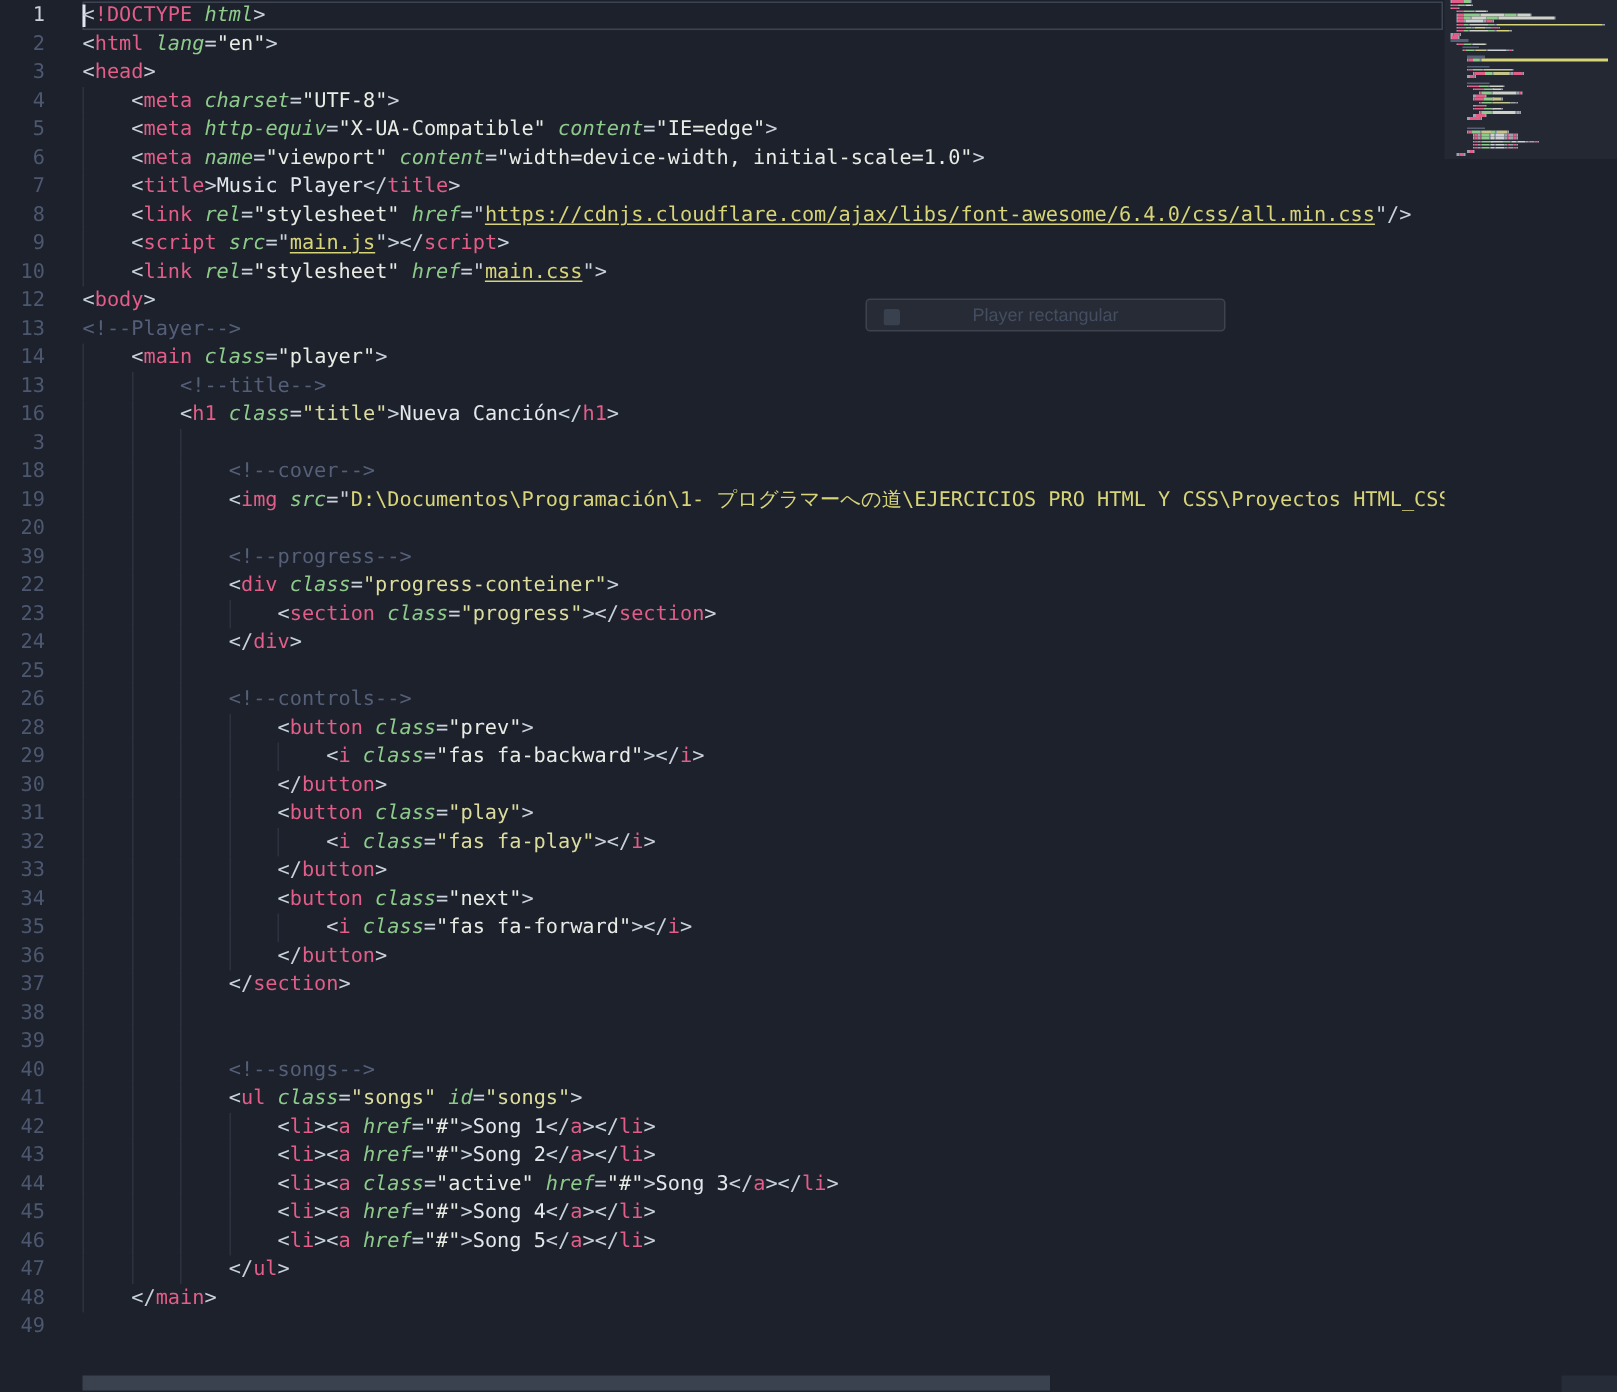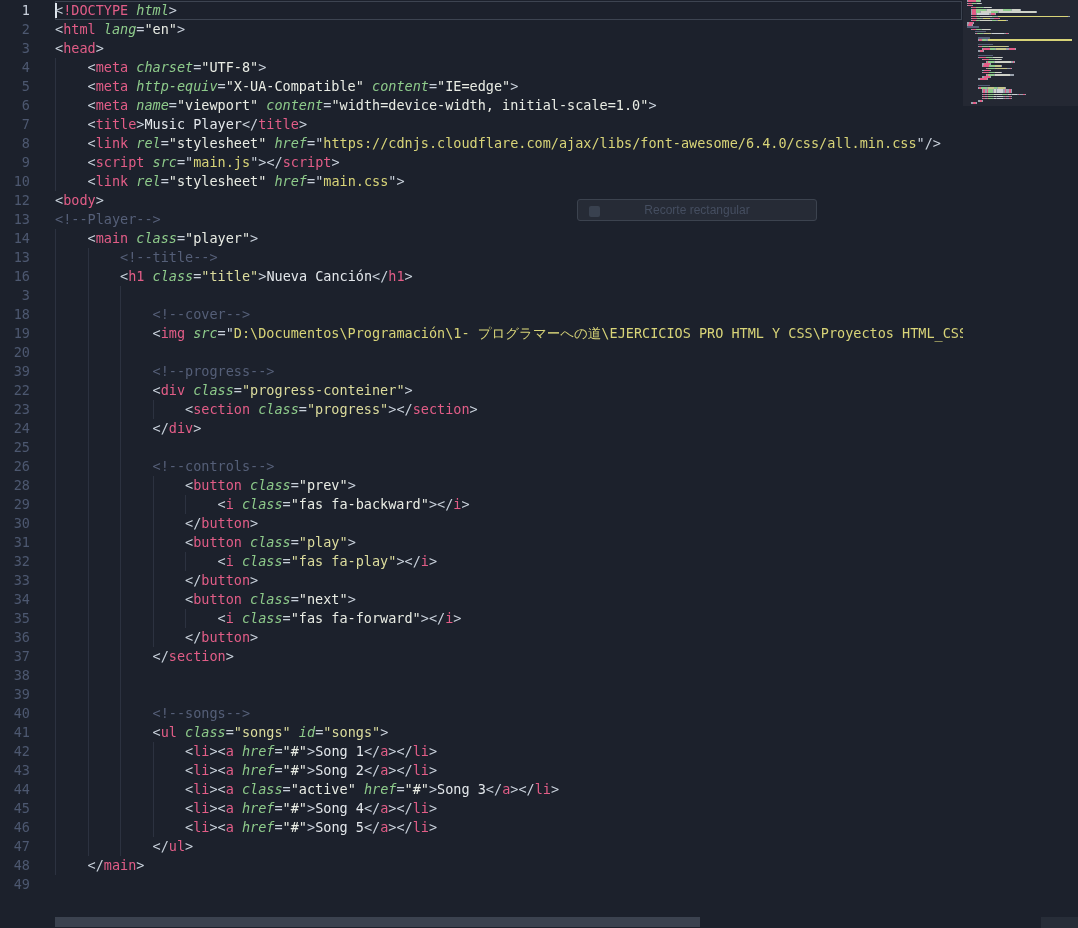--- a/index.html
+++ b/index.html
@@ -16,21 +16,21 @@
   .num.active{color:#c9d0dc;}
   .gpad{flex:0 0 25px;}
   .guide{flex:0 0 32.5px;border-left:1px solid #2c3240;height:19px;box-sizing:border-box;}
   .codetext{white-space:pre;}
   
   .tk-p{color:#c9d1db;}
   .tk-k{color:#e25d87;}
   .tk-a{color:#8ecb8b;font-style:italic;}
   .tk-s{color:#e9ece4;}
   .tk-y{color:#dcdc9d;}
-  .tk-lk{color:#d8d478;text-underline-offset:2px;}
+  .tk-lk{color:#d8d478;text-decoration:underline;text-underline-offset:2px;}
   .tk-pt{color:#d8d478;}
   .tk-x{color:#e4e8ec;}
   .tk-c{color:#555f78;}
   
   .cur-line{position:absolute;left:55px;top:1px;width:907px;height:19px;
     border:1px solid #3d4451;box-sizing:border-box;pointer-events:none;}
   .caret{position:absolute;left:55px;top:3px;width:2px;height:15px;background:#dfe6ee;}
   
   .minimap{position:absolute;left:965px;top:0;width:113px;height:108px;overflow:hidden;}
   .mrow{position:absolute;height:2.2px;display:flex;align-items:center;}
@@ -477,16 +477,16 @@
         <span class="mseg" style="width: 0.95px; background: rgb(154, 162, 173);"></span>
       </div>
       <div class="mrow" style="top: 104.16px; left: 2px;"></div>
     </div>
 
   <div class="hscroll-thumb"></div>
   <div class="scroll-corner"></div>
 
   <div class="snip-tooltip">
     <span class="snip-icon"></span>
-    <span>Recorte rectangular</span>
+    <span>Player rectangular</span>
   </div>
 
 </div>
 
 </body></html>

